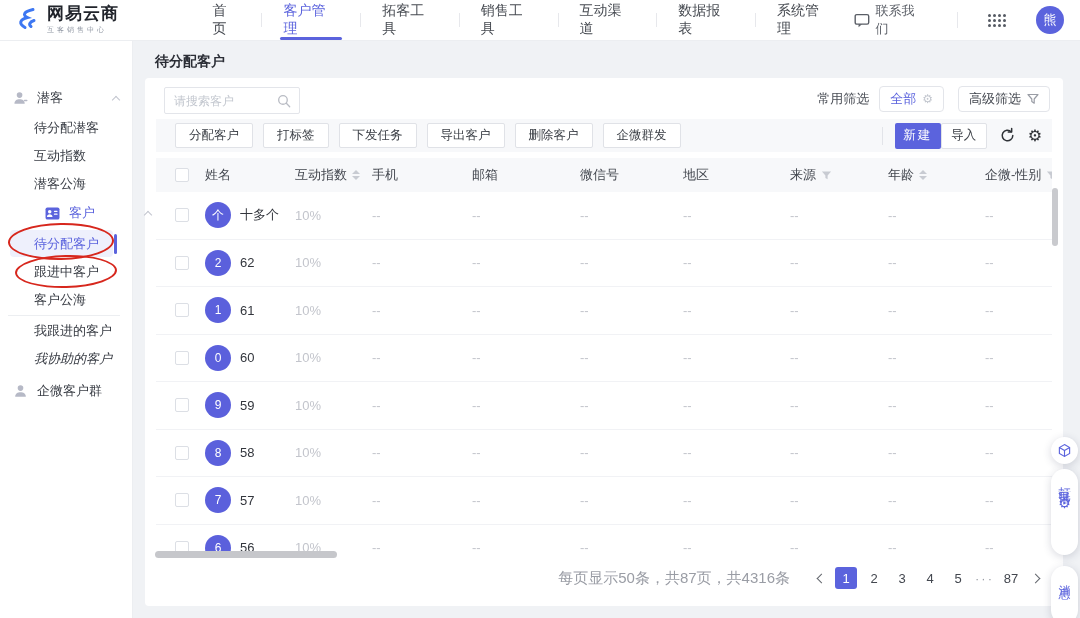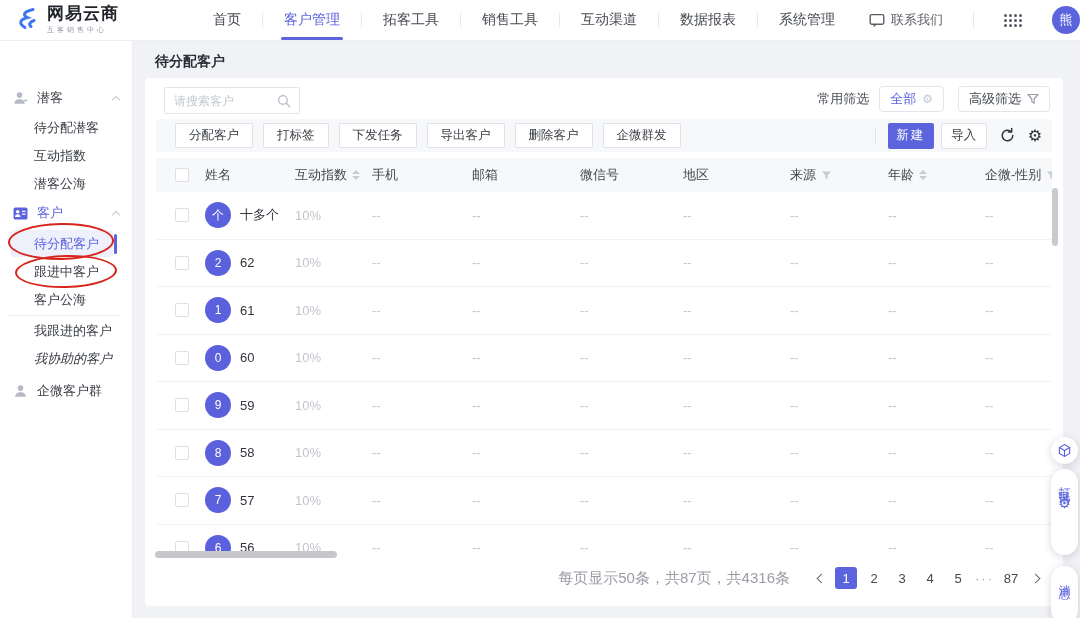--- a/index.html
+++ b/index.html
@@ -11,21 +11,21 @@
   .header { position:absolute; left:0; top:0; width:1080px; height:41px; background:#fff; border-bottom:1px solid #eceef1; display:flex; align-items:center; z-index:30; }
   .logo { display:flex; align-items:center; margin-left:14px; width:150px; }
   .logo-mark { width:26px; height:26px; margin-right:7px; }
   .logo-text-title { font-size:17px; font-weight:bold; color:#21242b; line-height:18px; letter-spacing:1px; }
   .logo-text-sub { font-size:7px; color:#9097a3; letter-spacing:3px; margin-top:2px; }
   .nav { display:flex; align-items:center; height:100%; margin-left:28px; }
   .nav-item { position:relative; height:100%; display:flex; align-items:center; padding:0 21px; font-size:14px; color:#474b52; cursor:pointer; }
   .nav-item.active { color:#5b63dd; font-weight:500; }
   .nav-item.active::after { content:""; position:absolute; left:18px; right:18px; bottom:0; height:3px; background:#5b63dd; border-radius:2px; }
   .nav-sep { width:1px; height:14px; background:#e7e8ec; }
-  .header-right { margin-left:auto; display:flex; align-items:center; margin-right:0;gap:16px; }
+  .header-right { margin-left:auto; display:flex; align-items:center; margin-right:16px;gap:16px; }
   .contact { display:flex; align-items:center; color:#5a5e66; font-size:13px; cursor:pointer; }
   .contact svg { margin-right:6px; }
   .hdr-sep { width:1px; height:16px; background:#e7e8ec; margin:0 14px; }
   .grid-icon { display:inline-grid; grid-template-columns:repeat(4,3px); grid-gap:2px; cursor:pointer; margin-right:14px; }
   .grid-icon i { width:3px; height:3px; background:#555a63; border-radius:50%; }
   .avatar { width:28px; height:28px; border-radius:50%; background:#5b63dd; color:#fff; display:flex; align-items:center; justify-content:center; font-size:13px; cursor:pointer; }
 
   
   .sidebar { position:absolute; left:0; top:41px; width:133px; height:577px; background:#fff; border-right:1px solid #eceef1; z-index:20; }
   .side-row { position:absolute; left:0; width:133px; height:28px; display:flex; align-items:center; font-size:13px; color:#383c44; cursor:pointer; }
@@ -57,21 +57,21 @@
   .fbtn.adv { color:#43474f; }
   .fbtn.adv svg { margin-left:6px; }
 
   
   .strip { position:absolute; left:11px; top:41px; width:896px; height:33px; background:#f7f8fa; display:flex; align-items:center; }
   .strip .act { height:25px; background:#fff; border:1px solid #e0e2e7; border-radius:2px; padding:0 13px; font-size:12.5px; color:#3c4047; display:flex; align-items:center; margin-right:10px; cursor:pointer; white-space:nowrap; }
   .strip .act:first-of-type { margin-left:19px; }
   .strip-right { margin-left:auto; display:flex; align-items:center; }
   .strip-right .vdiv { width:1px; height:18px; background:#e2e4e9; margin-right:12px; }
   .btn-new { width:46px; height:26px; background:#5b63dd; color:#fff; border-radius:2px; font-size:12.5px; display:flex; align-items:center; justify-content:center; cursor:pointer; letter-spacing:2px; }
-  .btn-import { width:46px; height:26px; background:#fff; border:1px solid #e0e2e7; color:#3c4047; border-radius:2px; font-size:12.5px; display:flex; align-items:center; justify-content:center; cursor:pointer; margin-left:7px; }
+  .btn-import { width:46px; height:26px; background:#fff; border:1px solid #e0e2e7; color:#3c4047; border-radius:2px; font-size:12.5px; display:flex; align-items:center; justify-content:center; cursor:pointer; }
   .ico-refresh { margin-left:12px; cursor:pointer; display:flex; }
   .ico-gear { margin-left:12px; margin-right:10px; cursor:pointer; color:#2f3237; font-size:16px; line-height:16px; }
 
   
   .thead { position:absolute; left:11px; top:80px; width:896px; height:34px; background:#f7f8fa; display:flex; align-items:center; font-size:13px; color:#43474f; overflow:hidden; }
   .tbody { position:absolute; left:11px; top:114px; width:896px; height:361px; overflow:hidden; }
   .trow { height:47.5px; display:flex; align-items:center; border-bottom:1px solid #f1f2f5; font-size:13px; }
   .cpad { width:19px; flex:none; }
   .w-cb { width:30px; flex:none; display:flex; }
   .w-name { width:90px; flex:none; display:flex; align-items:center; }
@@ -186,21 +186,21 @@
             <rect x="11.5" y="9.5" width="4" height="1.6" rx="0.8" fill="#b6b9c6"></rect>
           </svg>
       </span>
       <span>潜客</span>
       <span class="caret"></span>
     </div>
     <div class="side-row side-sub" style="top:73px;">待分配潜客</div>
     <div class="side-row side-sub" style="top:101px;">互动指数</div>
     <div class="side-row side-sub" style="top:129px;">潜客公海</div>
 
-    <div class="side-row side-group-active" style="top:158px;">
+    <div class="side-row side-group-active" style="top:158px;margin-left:32px;">
       <span class="p-icon">
         <svg width="15" height="13" viewBox="0 0 16 14">
             <rect x="0.5" y="0.5" width="15" height="13" rx="2" fill="#5b63dd"></rect>
             <circle cx="5" cy="5" r="1.9" fill="#fff"></circle>
             <path d="M2 10.8c0-1.9 1.4-2.9 3-2.9s3 1 3 2.9z" fill="#fff"></path>
             <rect x="9.5" y="4" width="4" height="1.3" rx="0.6" fill="#fff"></rect>
             <rect x="9.5" y="7" width="4" height="1.3" rx="0.6" fill="#fff"></rect>
           </svg>
       </span>
       <span>客户</span>

